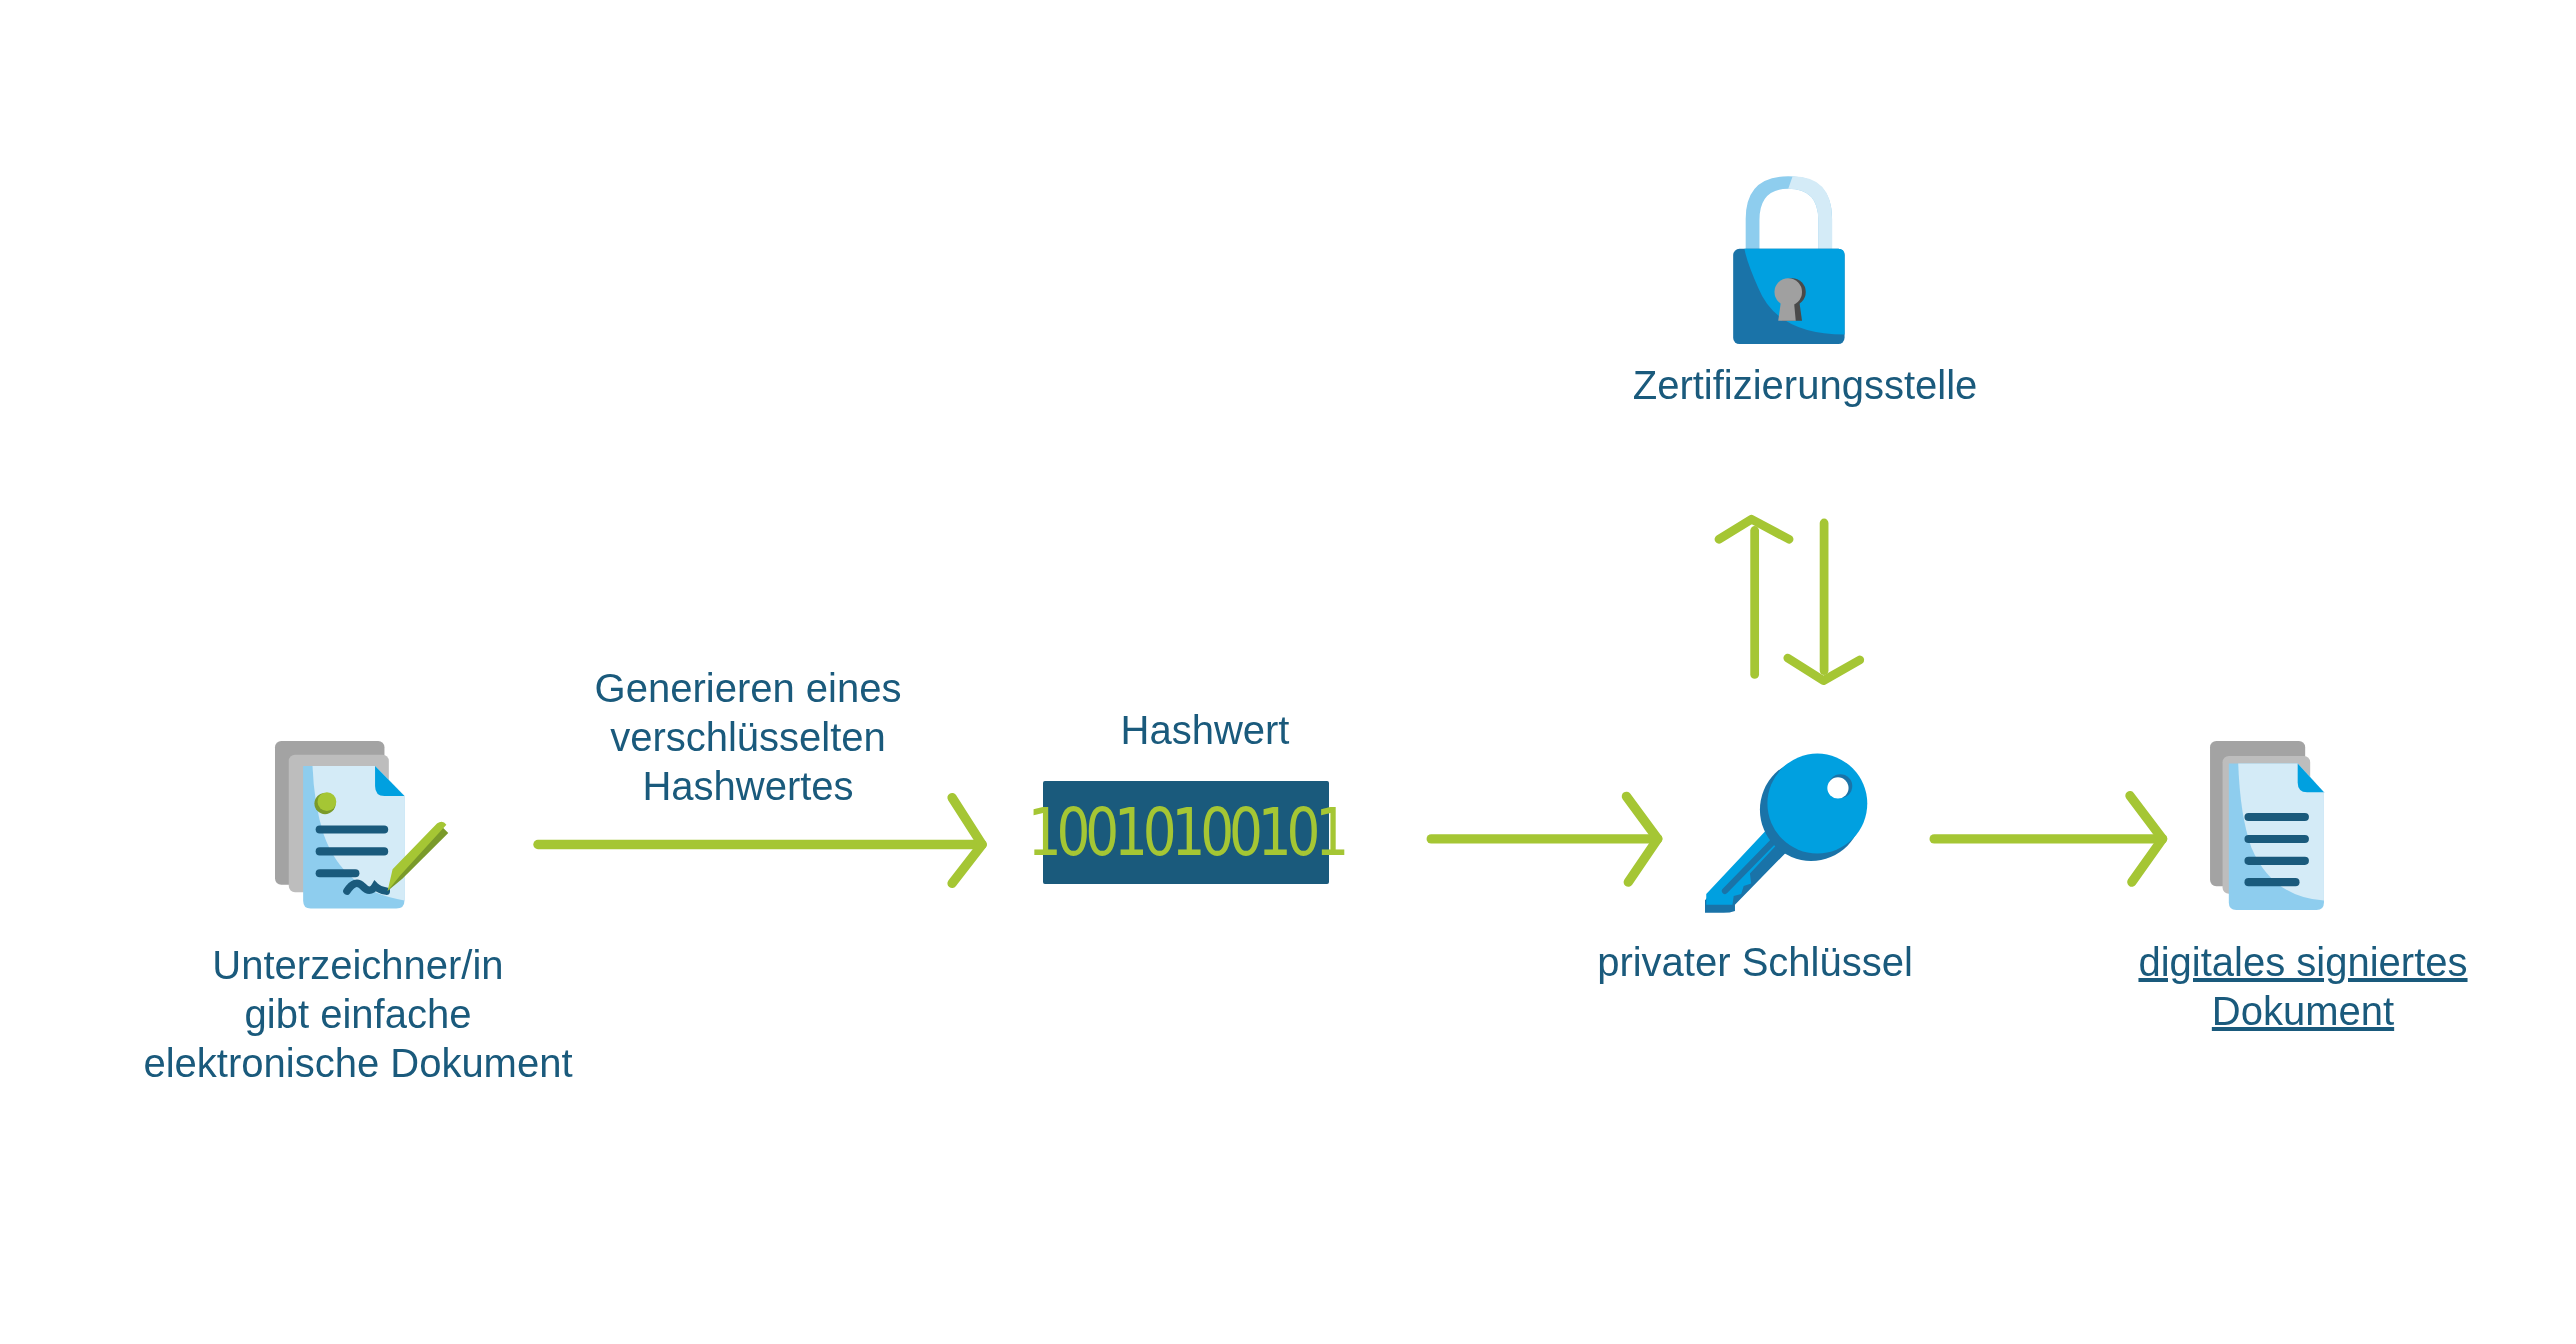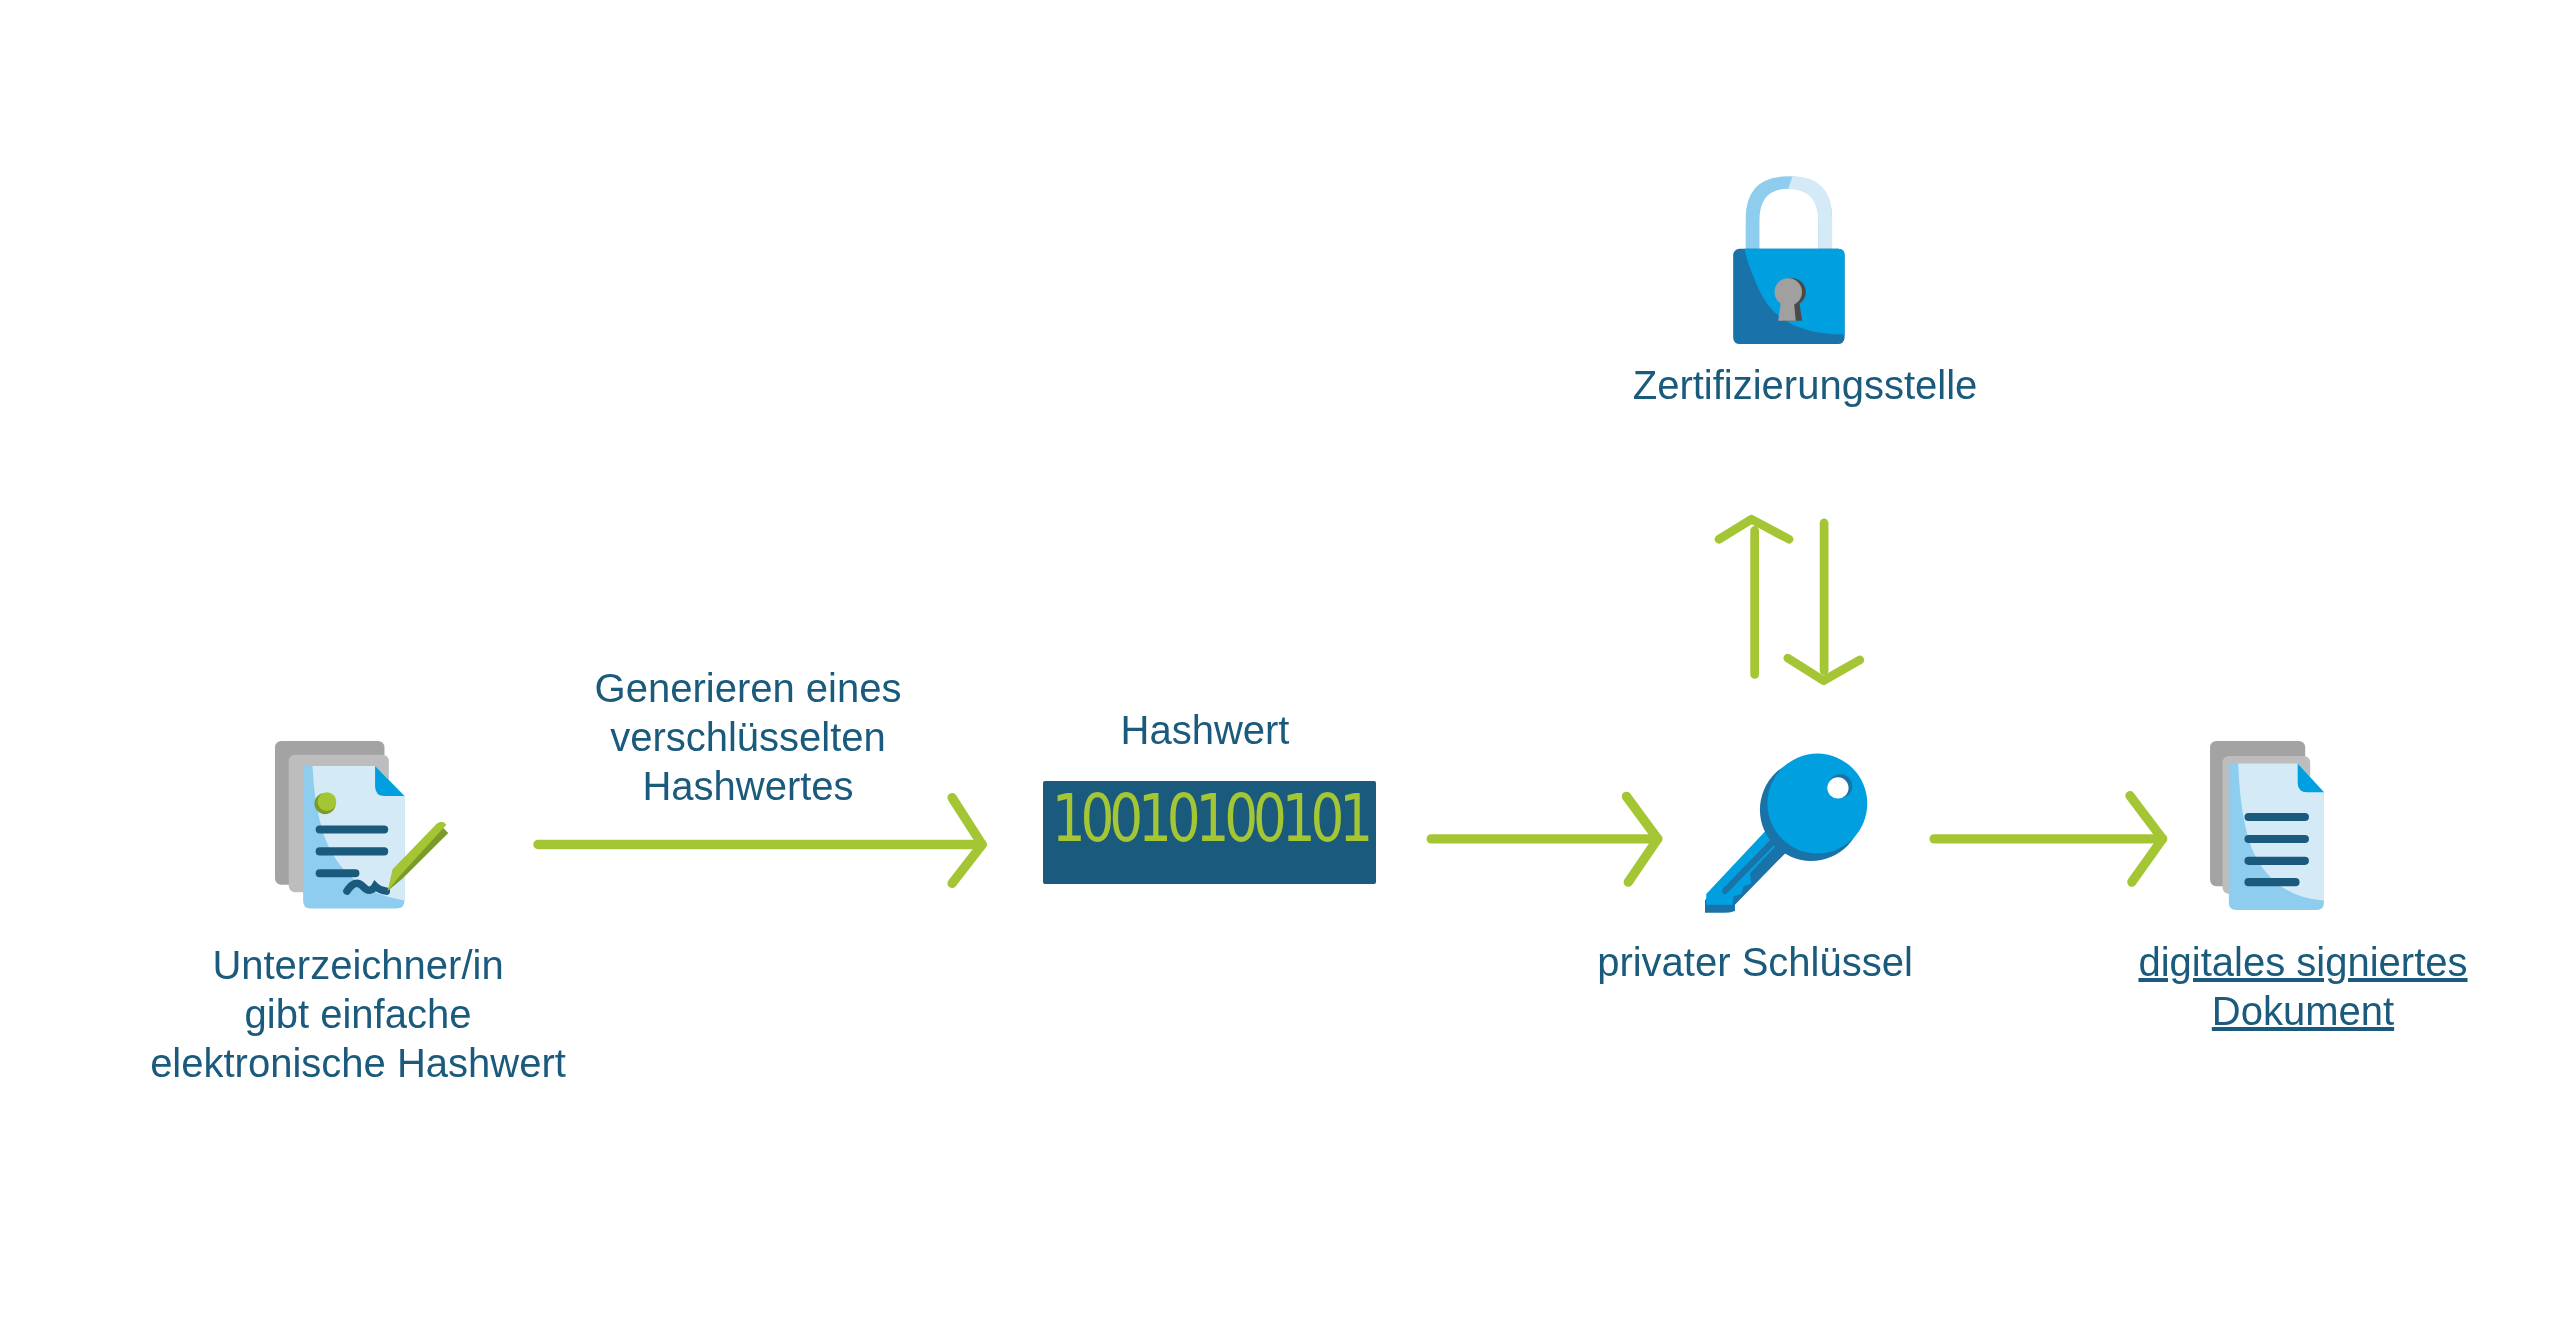--- a/index.html
+++ b/index.html
@@ -2,22 +2,22 @@
 <html style="font-size:10px"><head>
 <meta charset="utf-8">
 <style>
   html, body { margin: 0; padding: 0; background: #ffffff; }
   body { width: 2576px; height: 1345px; position: relative; overflow: hidden;
          font-family: "Liberation Sans", "DejaVu Sans", sans-serif; color: #1a5a7c; }
   .label { position: absolute; text-align: center; font-size: 40px; line-height: 49px;
            color: #1a5a7c; white-space: nowrap; transform: translateX(-50%); }
   .label div { display: block; }
   svg { position: absolute; overflow: visible; }
-  .hashbox { position: absolute; left: 1043px; top: 781px; width: 333px; height: 103px;
-             background: #1a5a7c; border-radius: 1.9px; display: flex; justify-content: center; }
+  .hashbox { position: absolute; left: 1043px; top: 781px; width: 286px; height: 103px;
+             background: #1a5a7c; border-radius: 1.9px; display: flex; align-items: center; justify-content: center; }
   .hashbox span { font-family: "DejaVu Sans", "Liberation Sans", sans-serif; font-size: 65px;
                   letter-spacing: -6.3px; color: #a5c634; font-weight: normal; transform: scaleX(0.82); display: inline-block; }
 </style>
 </head>
 <body>
 
 <svg style="left:275px; top:741px;" width="172" height="172" viewBox="0 0 275 275">
   <rect x="0" y="0" width="175" height="230" rx="10" fill="#a3a3a3"></rect>
   <rect x="22" y="22" width="160" height="220" rx="10" fill="#bdbdbd"></rect>
   <path d="M45 40 H160 L207 88 V255 Q207 268 194 268 H57 Q45 268 45 255 Z" fill="#8ecdee"></path>
@@ -28,21 +28,21 @@
   <rect x="65" y="135" width="116" height="13" rx="6.5" fill="#1a5a7c"></rect>
   <rect x="65" y="170" width="116" height="13" rx="6.5" fill="#1a5a7c"></rect>
   <rect x="65" y="205" width="70" height="13" rx="6.5" fill="#1a5a7c"></rect>
   <path d="M115 240 Q128 220 140 232 Q152 245 160 232 Q166 238 178 240" stroke="#1a5a7c" stroke-width="12" stroke-linecap="round" fill="none"></path>
   <path d="M180 240 L192 208 L265 135 L277 147 L204 220 Z" fill="#7a9a2a"></path>
   <path d="M180 240 L188 205 L259 132 Q268 125 274 134 L200 215 Z" fill="#a5c634"></path>
 </svg>
 <div class="label" style="left:358px; top:941px;">
   <div>Unterzeichner/in</div>
   <div>gibt einfache</div>
-  <div>elektronische Hashwert</div>
+  <div>elektronische Dokument</div>
 </div>
 
 <div class="label" style="left:748px; top:656px;margin-top:8px;">
   <div>Generieren eines</div>
   <div>verschlüsselten</div>
   <div>Hashwertes</div>
 </div>
 
 <svg style="left:0; top:0;" width="2576" height="1345" viewBox="0 0 4118 2150">
   <line x1="860" y1="1350" x2="1570" y2="1350" stroke="#a5c634" stroke-width="15" stroke-linecap="round"></line>

